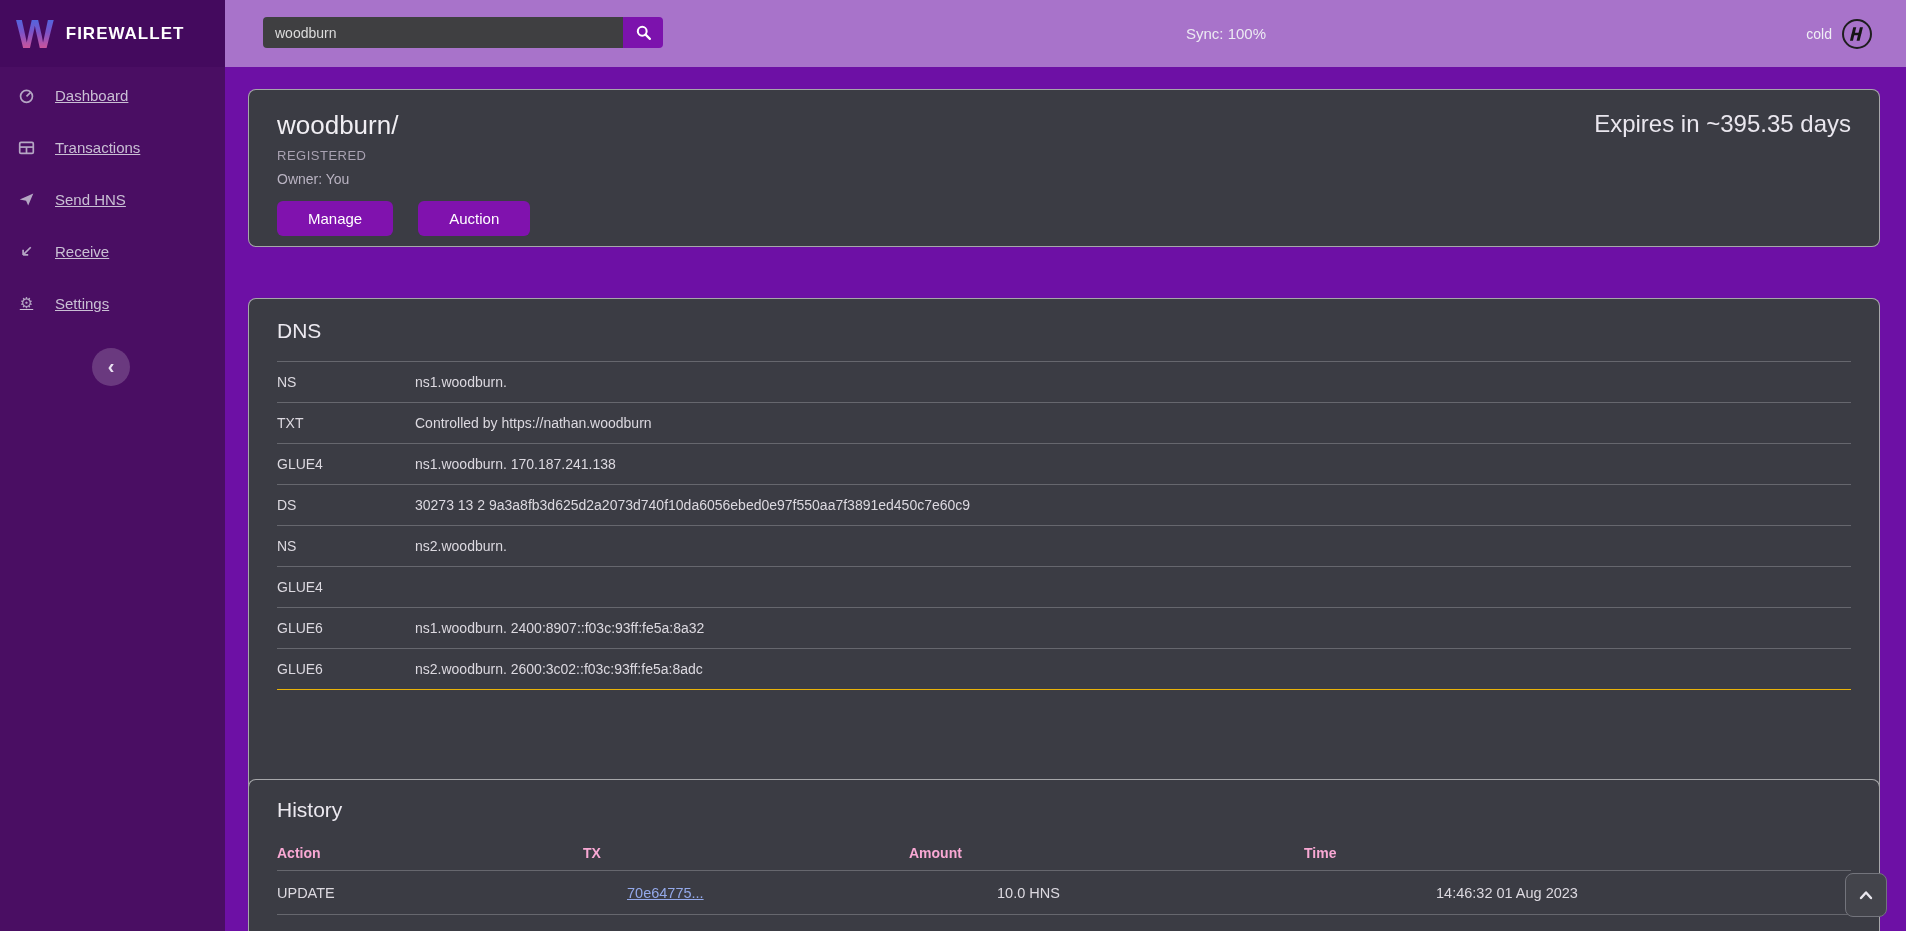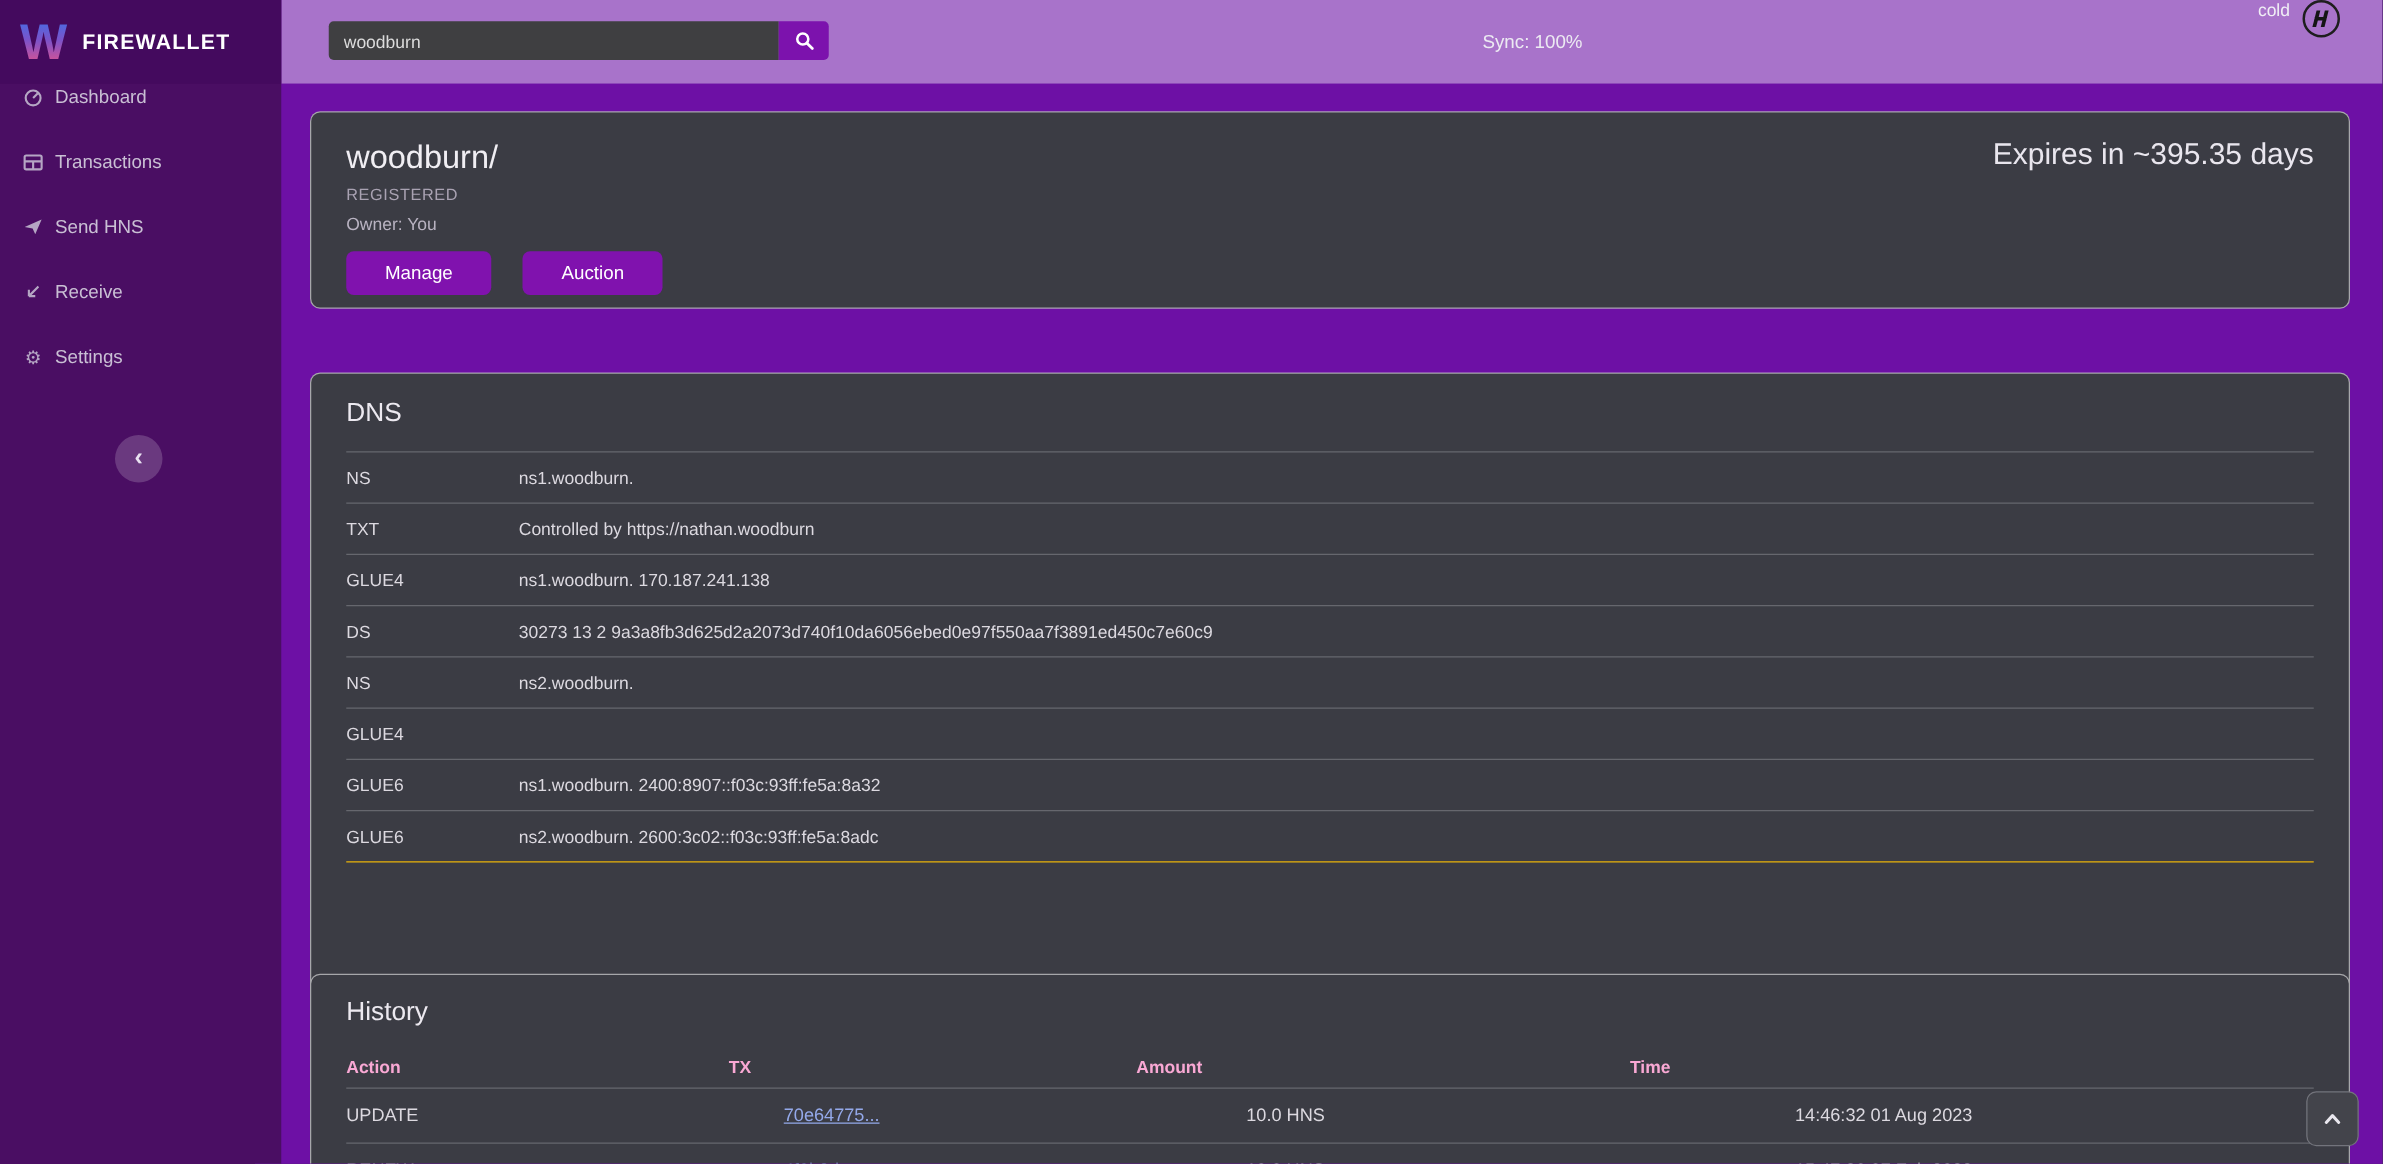--- a/index.html
+++ b/index.html
@@ -23,22 +23,22 @@
   .logo-w {
     font-size:40px; font-weight:900; line-height:1;
     background:linear-gradient(180deg,#3f6fe8 0%,#7b53c9 45%,#e8538a 100%);
     -webkit-background-clip:text; background-clip:text; color:transparent;
     margin-right:12px;
   }
   .brand-name { color:#ffffff; font-size:17px; font-weight:bold; letter-spacing:1px; }
 
   .nav { padding-top:2px; }
   .nav-item {
-    height:52px; display:flex; align-items:flex-start; gap:9px;
-    padding-left:18px; cursor:pointer; color:#c9bfd4; font-size:15px;
+    height:52px; display:flex; align-items:center; gap:20px;
+    padding-left:18px; cursor:pointer; color:#c9bfd4; font-size:15px;text-decoration:underline;
   }
   .nav-item .ic { width:17px; height:17px; color:#b5a6c4; display:inline-flex; align-items:center; justify-content:center; font-size:15px; }
   .nav-item svg { width:17px; height:17px; }
 
   .collapse-btn {
     position:absolute; left:92px; top:348px; width:38px; height:38px;
     border-radius:50%; background:rgba(255,255,255,0.18);
     display:flex; align-items:center; justify-content:center;
     color:#e9e2f1; font-size:20px; font-weight:bold; cursor:pointer;
     line-height:1; padding-bottom:2px;
@@ -60,21 +60,21 @@
   .search-btn {
     width:40px; height:31px; background:#7c12ad; border:none; cursor:pointer;
     border-radius:0 4px 4px 0; display:flex; align-items:center; justify-content:center;
   }
   .sync-label {
     position:absolute; left:1001px; top:0; height:67px; transform:translateX(-50%);
     display:flex; align-items:center; color:#eceaf2; font-size:15px;
   }
   .wallet-area {
     position:absolute; right:34px; top:0; height:67px;
-    display:flex; gap:10px;
+    display:flex; align-items:center; gap:10px;
   }
   .wallet-badge { color:#f0eef5; font-size:14px; }
   .hs-icon {
     width:30px; height:30px; border-radius:50%; border:2px solid #1e1e1e;
     display:flex; align-items:center; justify-content:center;
   }
 
   
   .content {
     position:absolute; left:225px; top:67px; right:0; bottom:0;

